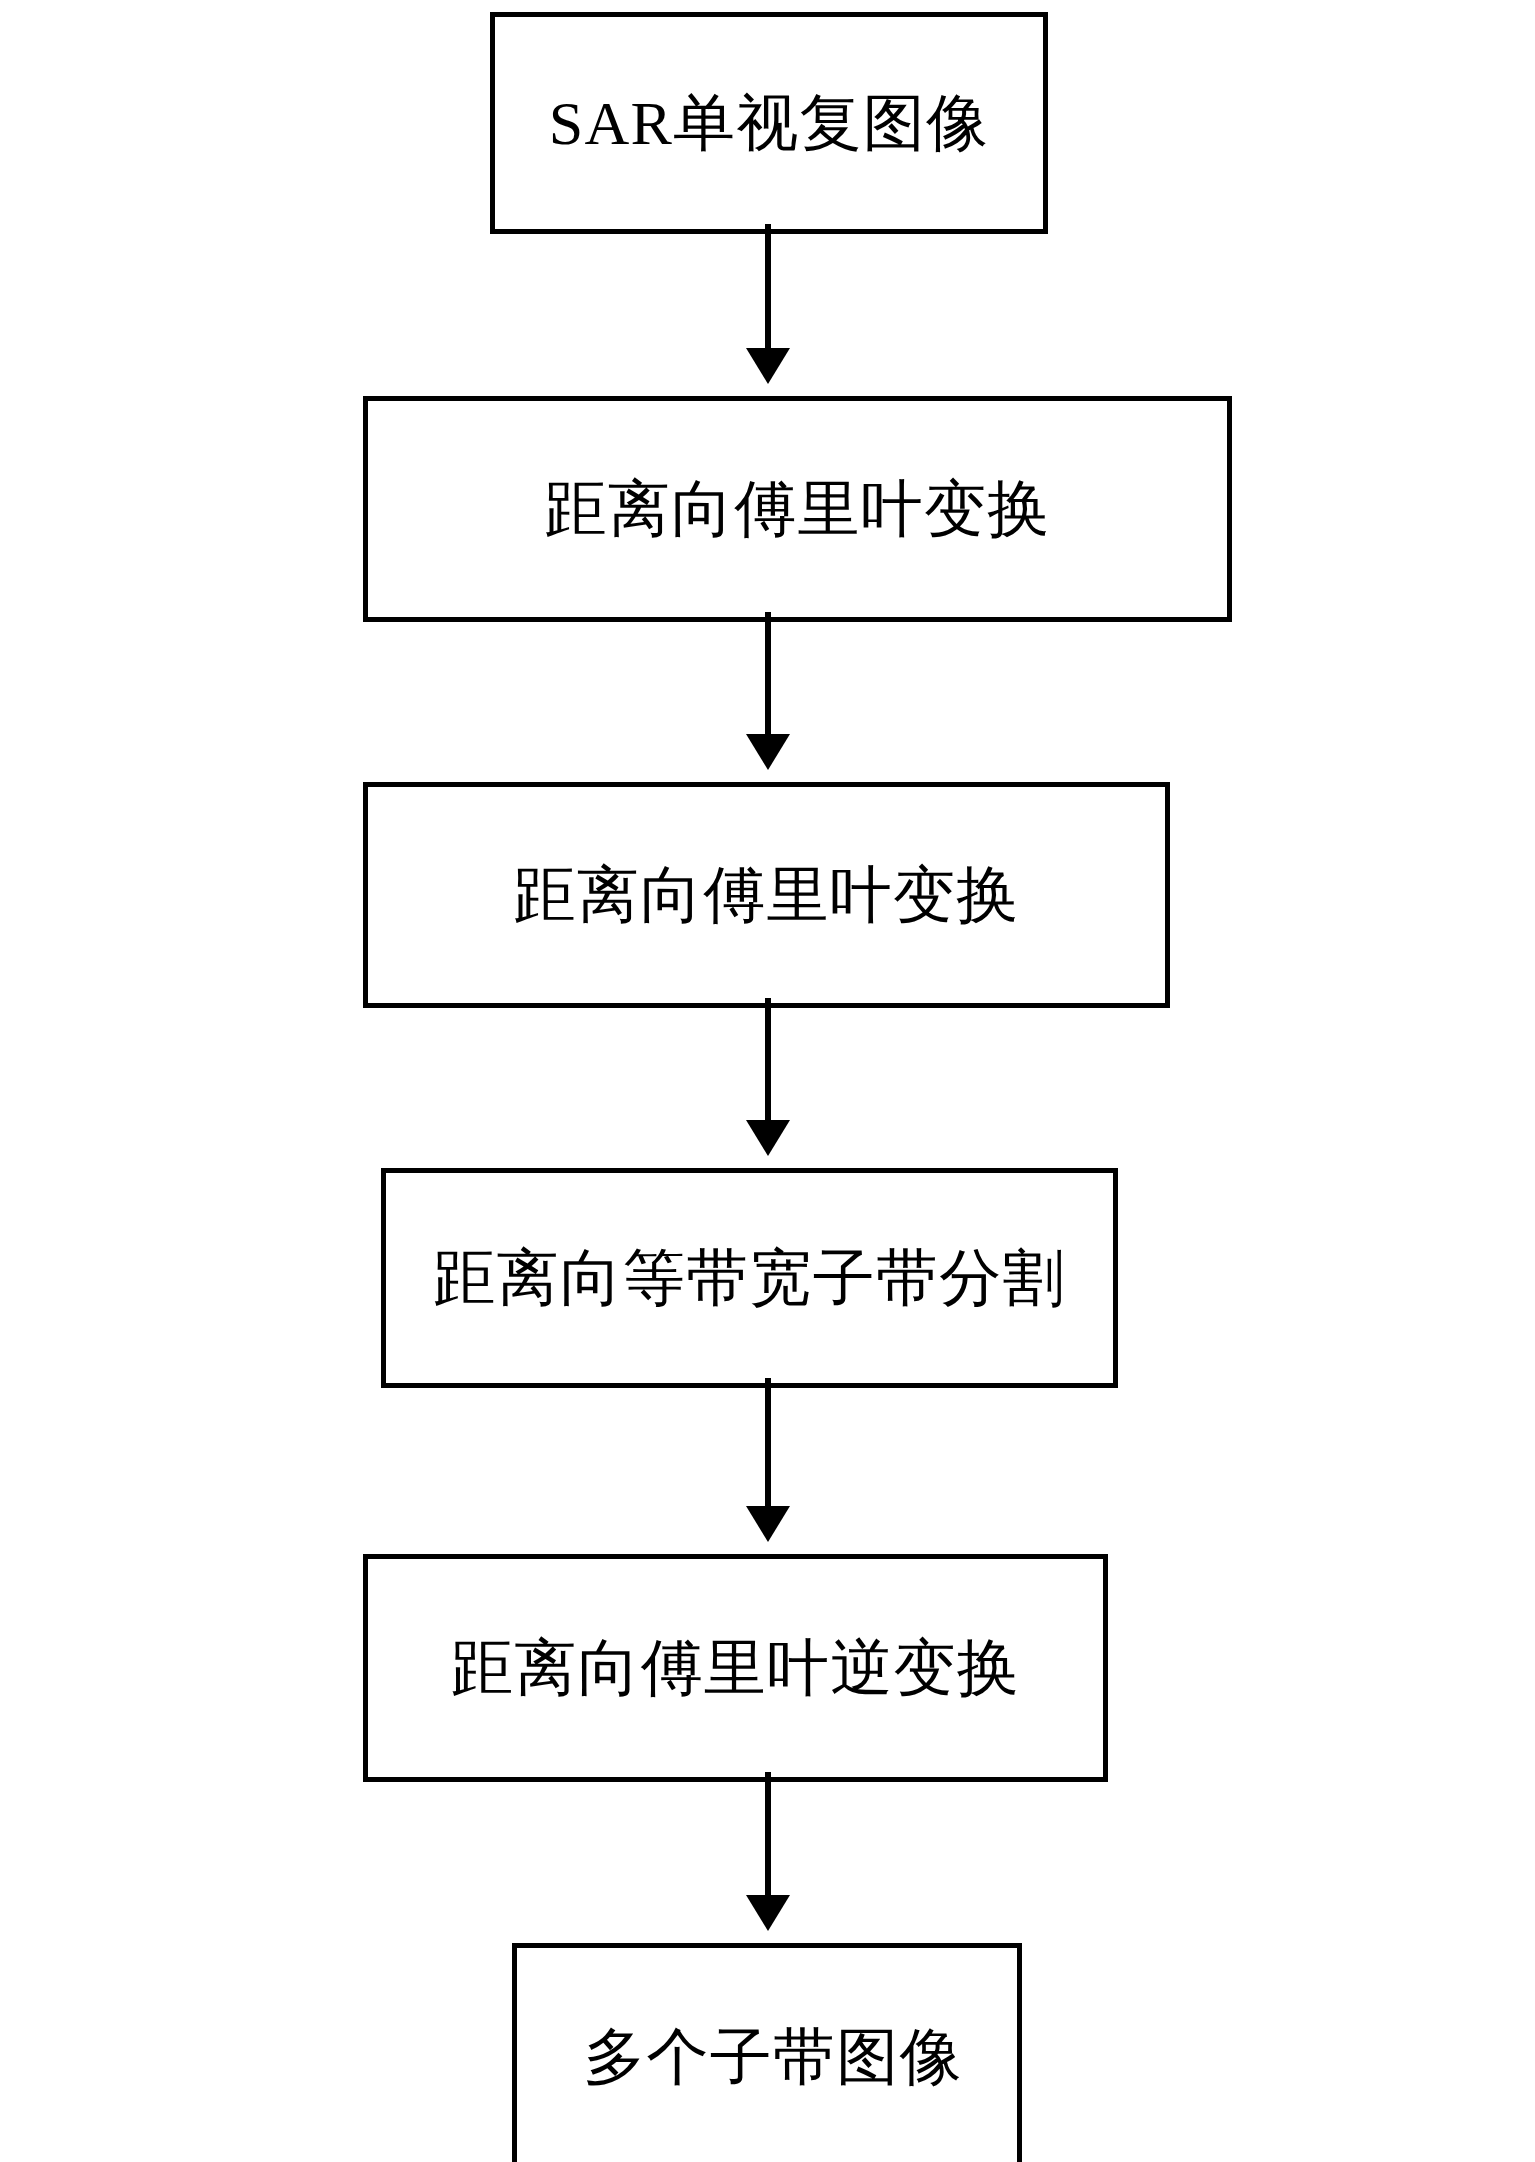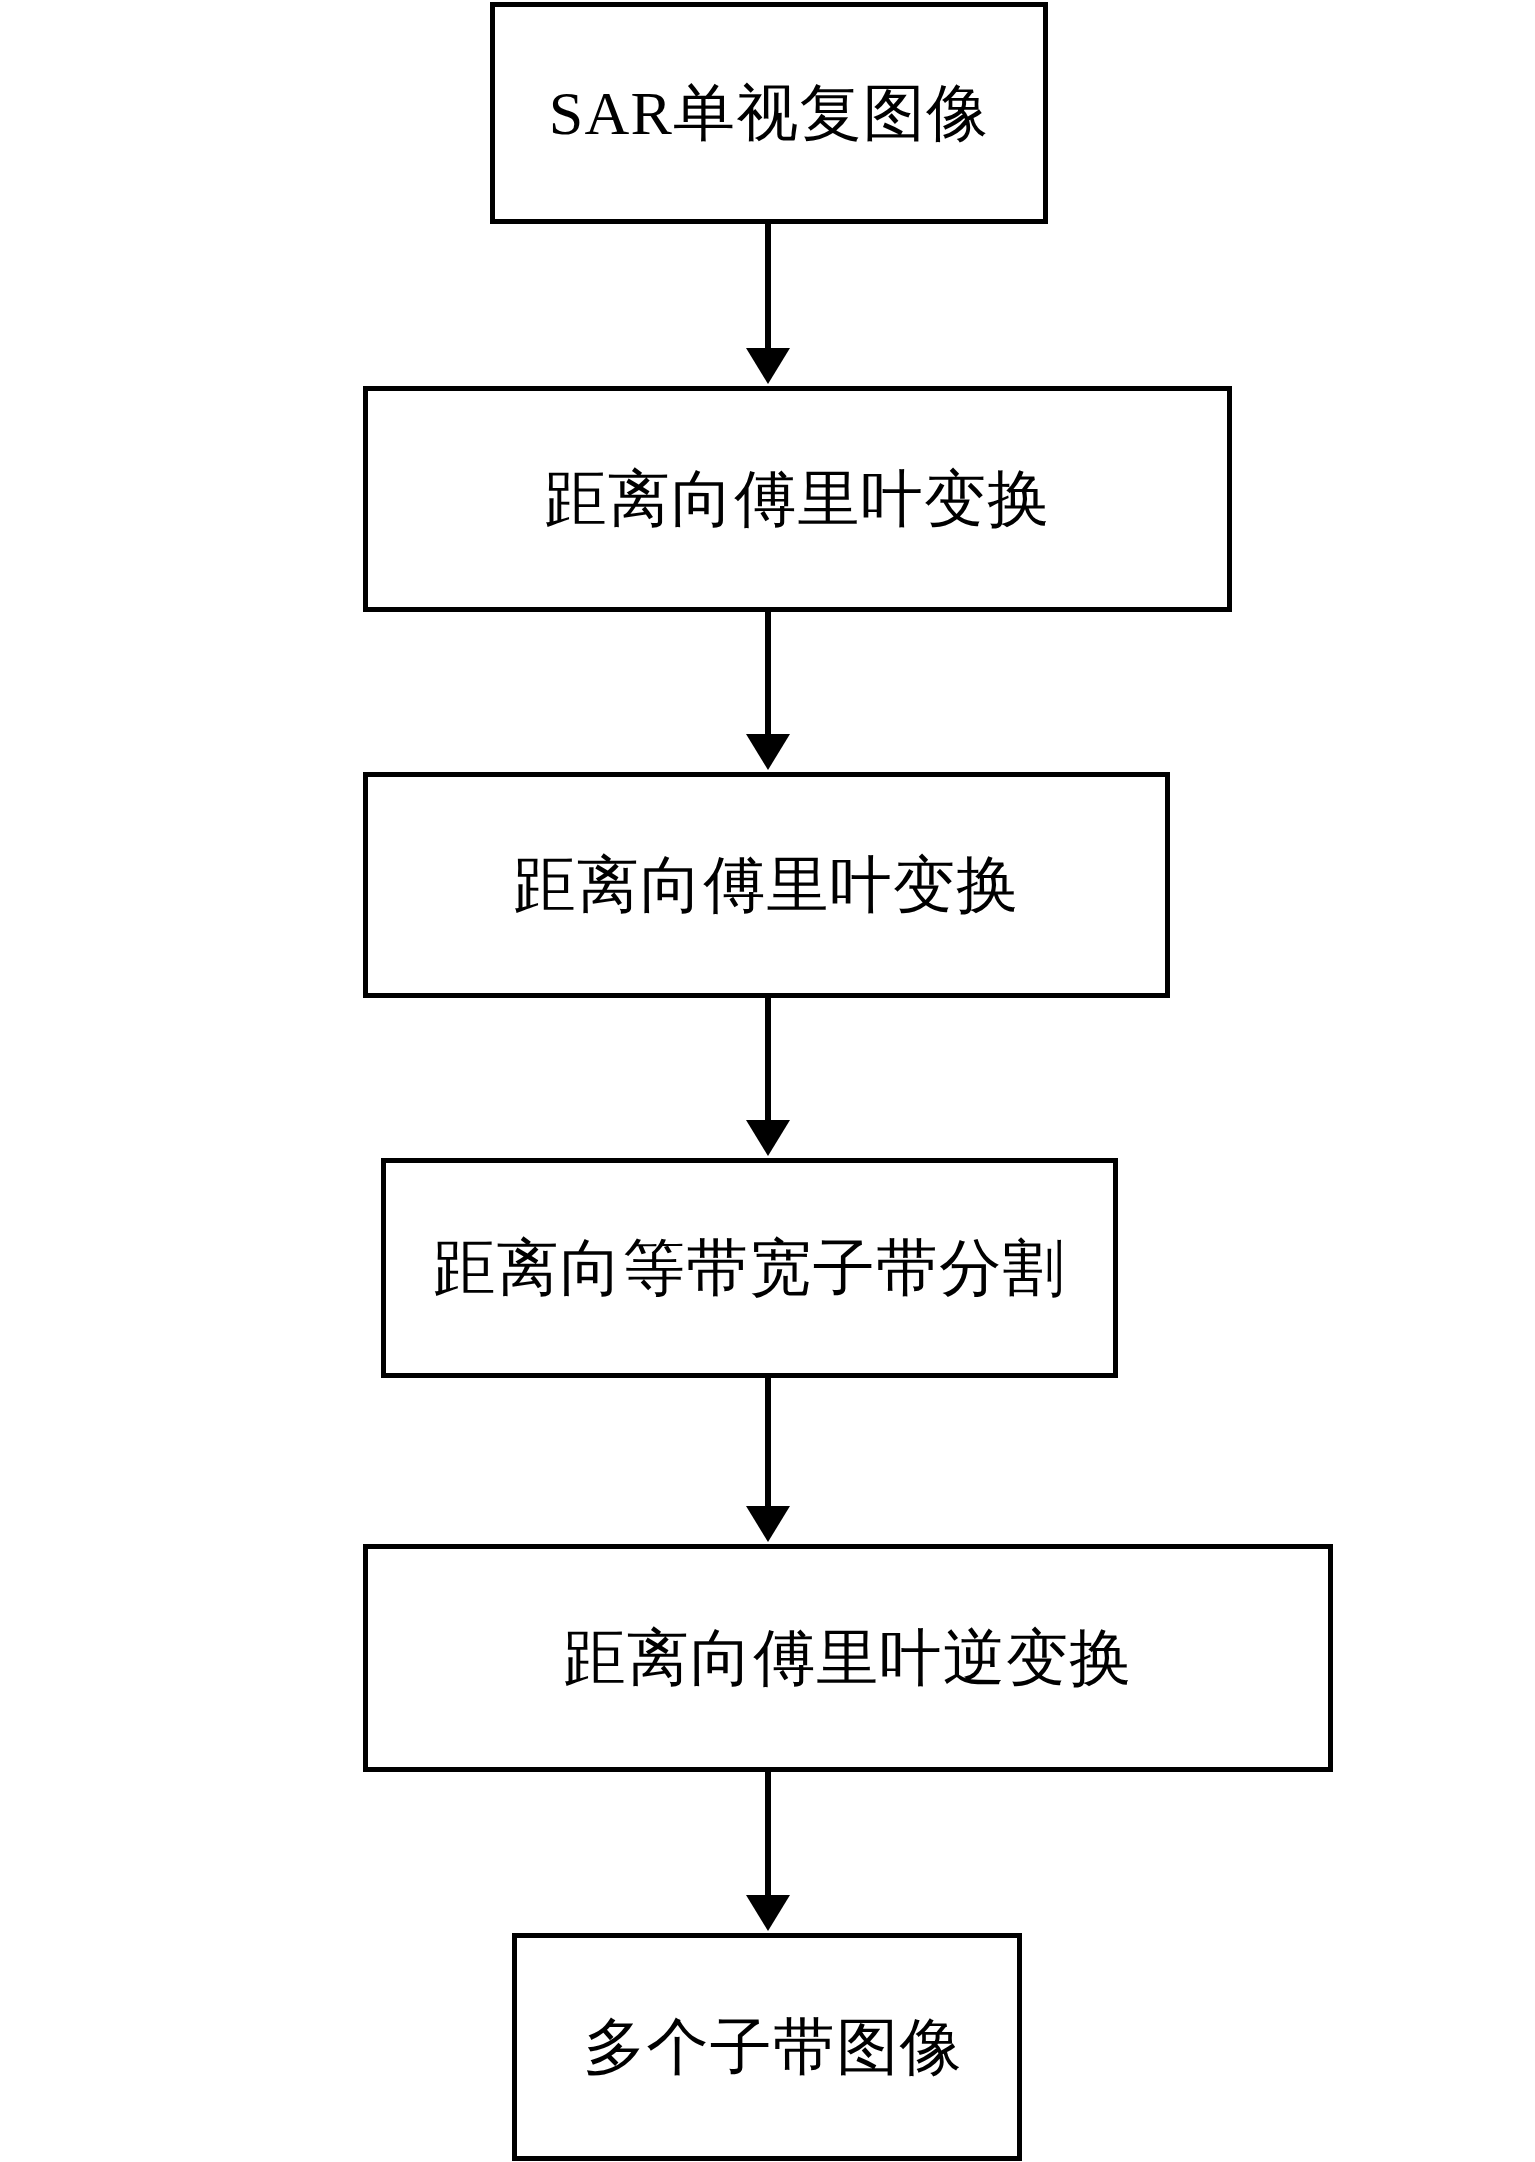--- a/index.html
+++ b/index.html
@@ -19,20 +19,21 @@
     overflow: hidden;
   }
   .flow-box {
     position: absolute;
     box-sizing: border-box;
     border: 5px solid #000000;
     background: #ffffff;
     display: flex;
     align-items: center;
     justify-content: center;
+    margin-top: 10px;
   }
   .flow-box-label {
     font-family: "Liberation Serif", "DejaVu Serif", serif;
     color: #000000;
     font-size: 62px;
     line-height: 1.1;
     letter-spacing: 0.02em;
     white-space: nowrap;
     text-align: center;
   }
@@ -86,21 +87,21 @@
     <span class="flow-box-label">距离向等带宽子带分割</span>
   </div>
 
   <div class="flow-arrow" style="left:738px; top:1378px; width:60px; height:166px;">
     <svg width="60" height="166" viewBox="0 0 60 166" aria-hidden="true">
       <line x1="30" y1="0" x2="30" y2="136" stroke="#000000" stroke-width="6"></line>
       <polygon points="8,128 52,128 30,164" fill="#000000"></polygon>
     </svg>
   </div>
 
-  <div class="flow-box" style="left:363px; top:1544px; width:970px; height:228px;">
+  <div class="flow-box" style="left:363px; top:1544px; width:745px; height:228px;">
     <span class="flow-box-label">距离向傅里叶逆变换</span>
   </div>
 
   <div class="flow-arrow" style="left:738px; top:1772px; width:60px; height:161px;">
     <svg width="60" height="161" viewBox="0 0 60 161" aria-hidden="true">
       <line x1="30" y1="0" x2="30" y2="131" stroke="#000000" stroke-width="6"></line>
       <polygon points="8,123 52,123 30,159" fill="#000000"></polygon>
     </svg>
   </div>
 

